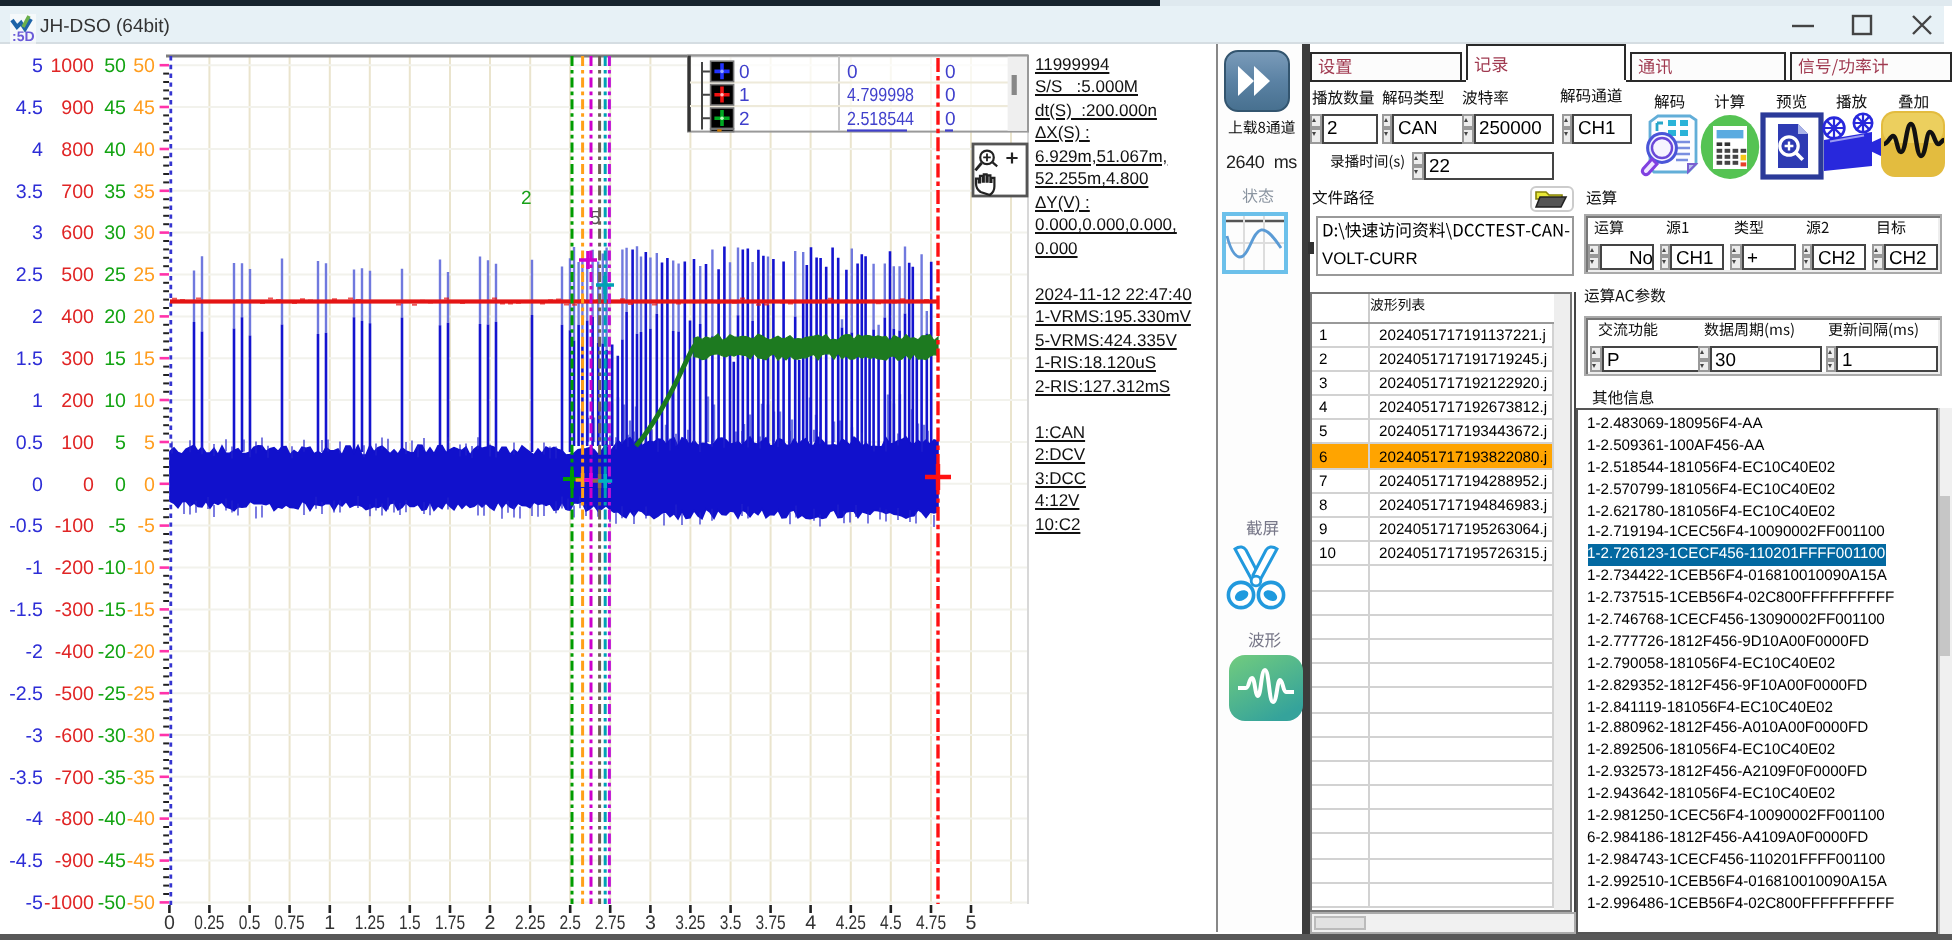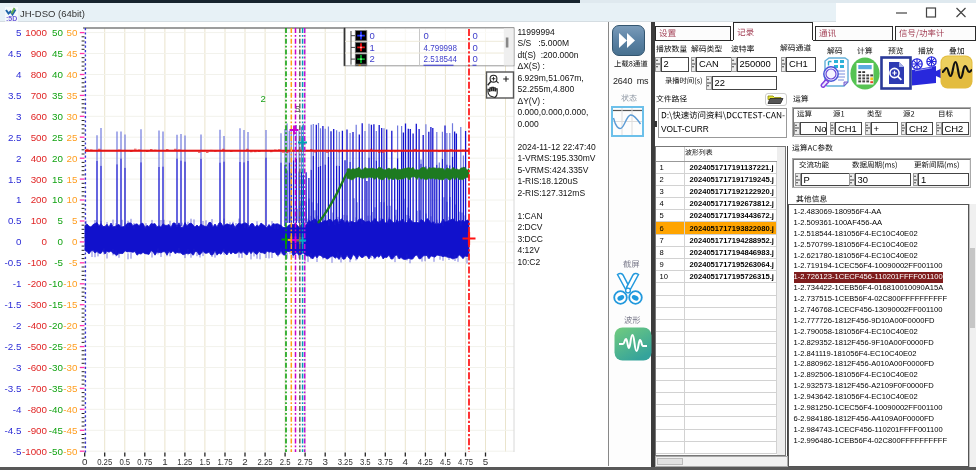--- a/index.html
+++ b/index.html
@@ -1,47 +1,47 @@
 <!DOCTYPE html>
 <html><head><meta charset="utf-8">
 <style>
 * { margin:0; padding:0; box-sizing:border-box; }
 html,body { width:976px; height:470px; overflow:hidden; background:#fff;
   font-family:"Liberation Sans",sans-serif; }
 .abs { position:absolute; }
 #topsliver { left:0; top:0; width:976px; height:2.5px; background:#dfe9ef; }
 #topdark { left:0; top:0; width:580px; height:2.5px; background:#17242e; }
-#titlebar { left:0; top:2.5px; width:836px; height:19.5px; background:#e7f1f6; border-bottom:1px solid #d5dde2;padding-left:24px; }
+#titlebar { left:0; top:2.5px; width:972px; height:19.5px; background:#e7f1f6; border-bottom:1px solid #d5dde2;padding-left:24px; }
 #title { left:20px; top:5.5px; font-size:9.5px; color:#333; }
 .wbtn { top:0; height:19px; color:#444; }
-#info { left:517.5px; top:26.5px; width:96px; font-size:8.5px; color:#111; }
+#info { left:517.5px; top:26.5px; width:96px; font-size:8.5px; color:#111;text-decoration:underline; }
 .il { height:11.53px; line-height:11.53px; white-space:nowrap; }
 #vline1 { left:607.5px; top:22px; width:1px; height:444px; background:#888; }
 #vline2 { left:651px; top:22px; width:3.5px; height:448px; background:#3c3c3c; }
 #midcol { left:608.5px; top:22px; width:42.5px; height:444px; background:#fdfdfd; }
 #panel { left:654.5px; top:22px; width:321.5px; height:444.5px; background:#fff; }
 .tab { position:absolute; top:4px; height:14.5px; background:#fcfcfc; border:1px solid #2a2a2a; border-bottom:none; }
 #tabline { position:absolute; left:0; top:18.2px; width:321.5px; height:1px; background:#2a2a2a; }
 .spin { width:5.5px; }
 .sup,.sdn { position:absolute; left:0; width:5.5px; height:50%; background:#ededed; border:1px solid #999; }
 .sup { top:0 } .sdn { bottom:0 }
 .sup:after { content:""; position:absolute; left:0.3px; top:1.2px; border-left:1.5px solid transparent;
   border-right:1.5px solid transparent; border-bottom:2.4px solid #444; }
 .sdn:after { content:""; position:absolute; left:0.3px; top:1.2px; border-left:1.5px solid transparent;
   border-right:1.5px solid transparent; border-top:2.4px solid #444; }
 .sbox { background:#fff; border:1px solid #444; font-size:9.4px; color:#000; line-height:12.4px; white-space:nowrap; overflow:hidden; }
 #pathbox { left:658px; top:107.5px; width:128.5px; height:30px; background:#fff; border:1px solid #999;
   font-size:8.4px; color:#000; }
 .grp { position:absolute; background:#fff; border:1px solid #aaa; box-shadow:inset 1px 1px 0 #777, inset -1px -1px 0 #eee; }
 td { border:0.5px solid #d2d2d2; height:12.2px; font-size:7.6px; color:#000; white-space:nowrap; overflow:hidden; padding:0; }
 td.num { width:28.5px; padding-left:4px; border-left:none; }
-td.nm { width:92.5px; padding-left:5px;font-weight:bold; }
+td.nm { width:92.5px; padding-left:5px; }
 tr.sel td { background:#ffa400; }
 .le { height:10.9px; line-height:10.9px; font-size:7.6px; color:#000; white-space:nowrap; padding-left:5px; }
-.lsel { background:#7f1d1d; color:#fff; display:inline-block; height:10.9px;text-align:right; }
+.lsel { background:#0369a1; color:#fff; display:inline-block; height:10.9px;text-align:right; }
 #bottombar { left:0; top:466.5px; width:976px; height:3.5px; background:#585858; }
 </style></head>
 <body>
 <div class="abs" id="topsliver"></div><div class="abs" id="topdark"></div>
 <div class="abs" id="titlebar">
   <svg class="abs" style="left:5px;top:4px" width="13" height="15" viewBox="0 0 13 15">
 <rect x="0" y="0" width="13" height="15" fill="#fff" opacity="0.6"></rect>
 <path d="M1,3 l2.5,3.5 2,-2 2,3 3,-5" fill="none" stroke="#1e64a8" stroke-width="2"></path>
 <path d="M9.5,1 l-3,5.5" stroke="#6ab04c" stroke-width="1.8"></path>
 <text x="1" y="13.5" font-size="7" font-weight="bold" fill="#6a5bd8" font-family="'Liberation Sans',sans-serif">:5D</text>
@@ -780,20 +780,21 @@
     <div class="le">1-2.790058-181056F4-EC10C40E02</div>
     <div class="le">1-2.829352-1812F456-9F10A00F0000FD</div>
     <div class="le">1-2.841119-181056F4-EC10C40E02</div>
     <div class="le">1-2.880962-1812F456-A010A00F0000FD</div>
     <div class="le">1-2.892506-181056F4-EC10C40E02</div>
     <div class="le">1-2.932573-1812F456-A2109F0F0000FD</div>
     <div class="le">1-2.943642-181056F4-EC10C40E02</div>
     <div class="le">1-2.981250-1CEC56F4-10090002FF001100</div>
     <div class="le">6-2.984186-1812F456-A4109A0F0000FD</div>
     <div class="le">1-2.984743-1CECF456-110201FFFF001100</div>
+    <div class="le">1-2.992510-1CEB56F4-016810010090A15A</div>
     <div class="le">1-2.996486-1CEB56F4-02C800FFFFFFFFFF</div>
   </div>
 <div class="abs" style="left:968.5px;top:204px;width:7.5px;height:262.5px;background:#f0f0f0;border-left:1px solid #bbb"></div>
 <div class="abs" style="left:969.5px;top:248px;width:5.5px;height:80px;background:#c6c6c6"></div>
 
 <div class="abs" style="left:654.5px;top:456px;width:133px;height:10.5px;background:#f1f1f1;border:1px solid #aaa"></div>
 <div class="abs" style="left:656.5px;top:457.5px;width:26px;height:7.5px;background:#e2e2e2;border:1px solid #bbb"></div>
 
 <svg class="abs" style="left:658.5px;top:28.5px;z-index:10" width="17" height="10" viewBox="0 0 17 10">
     <g fill="#a03a50">

